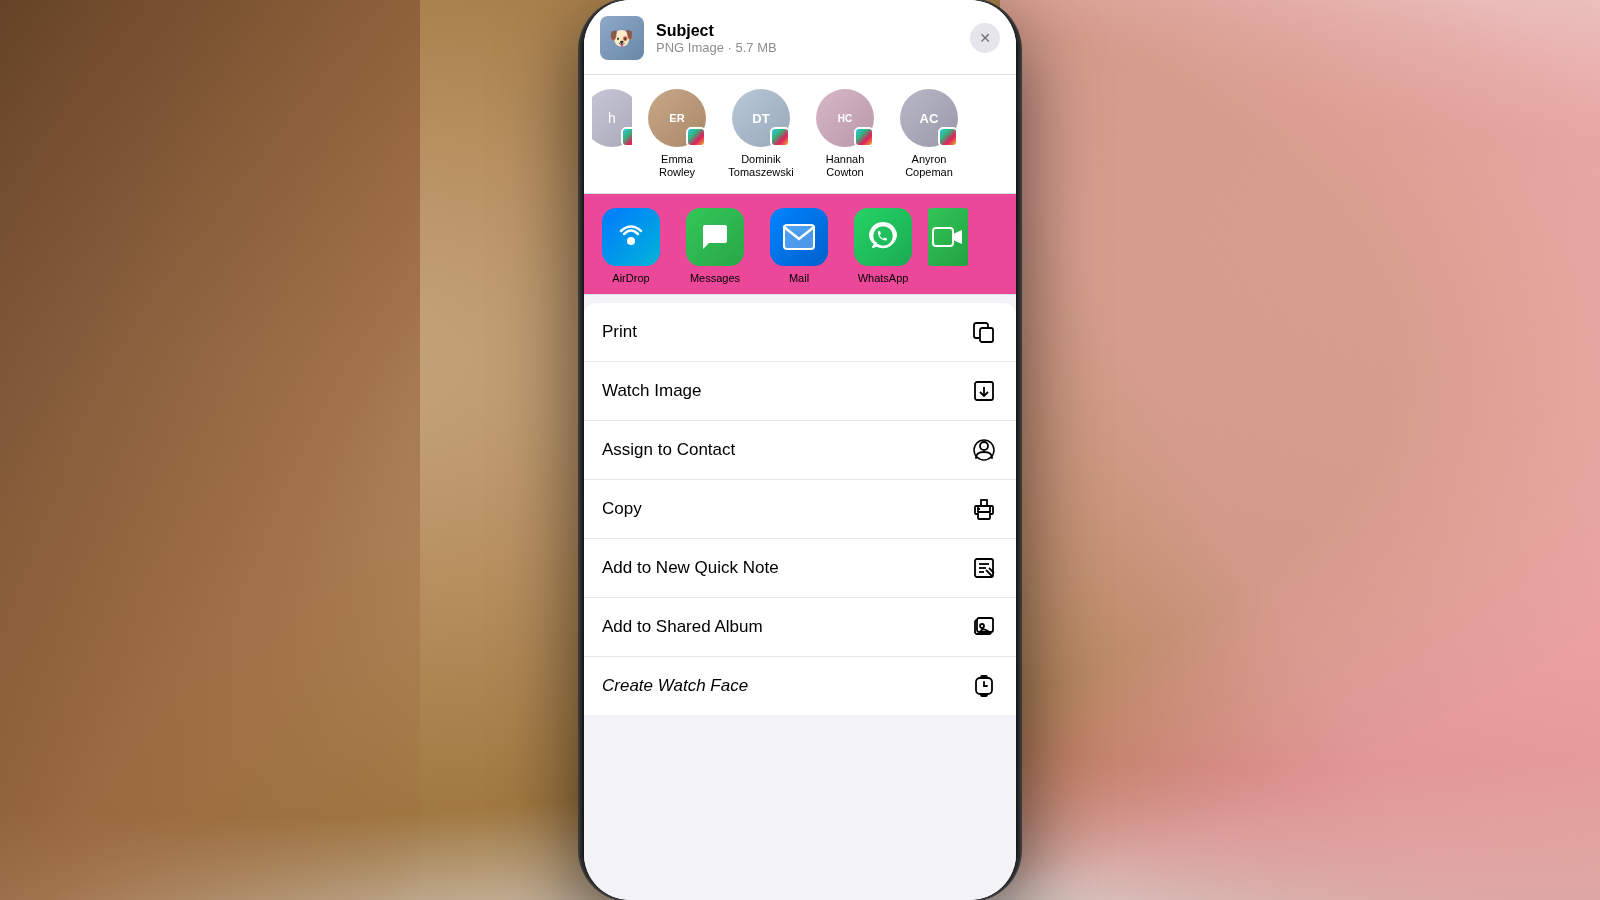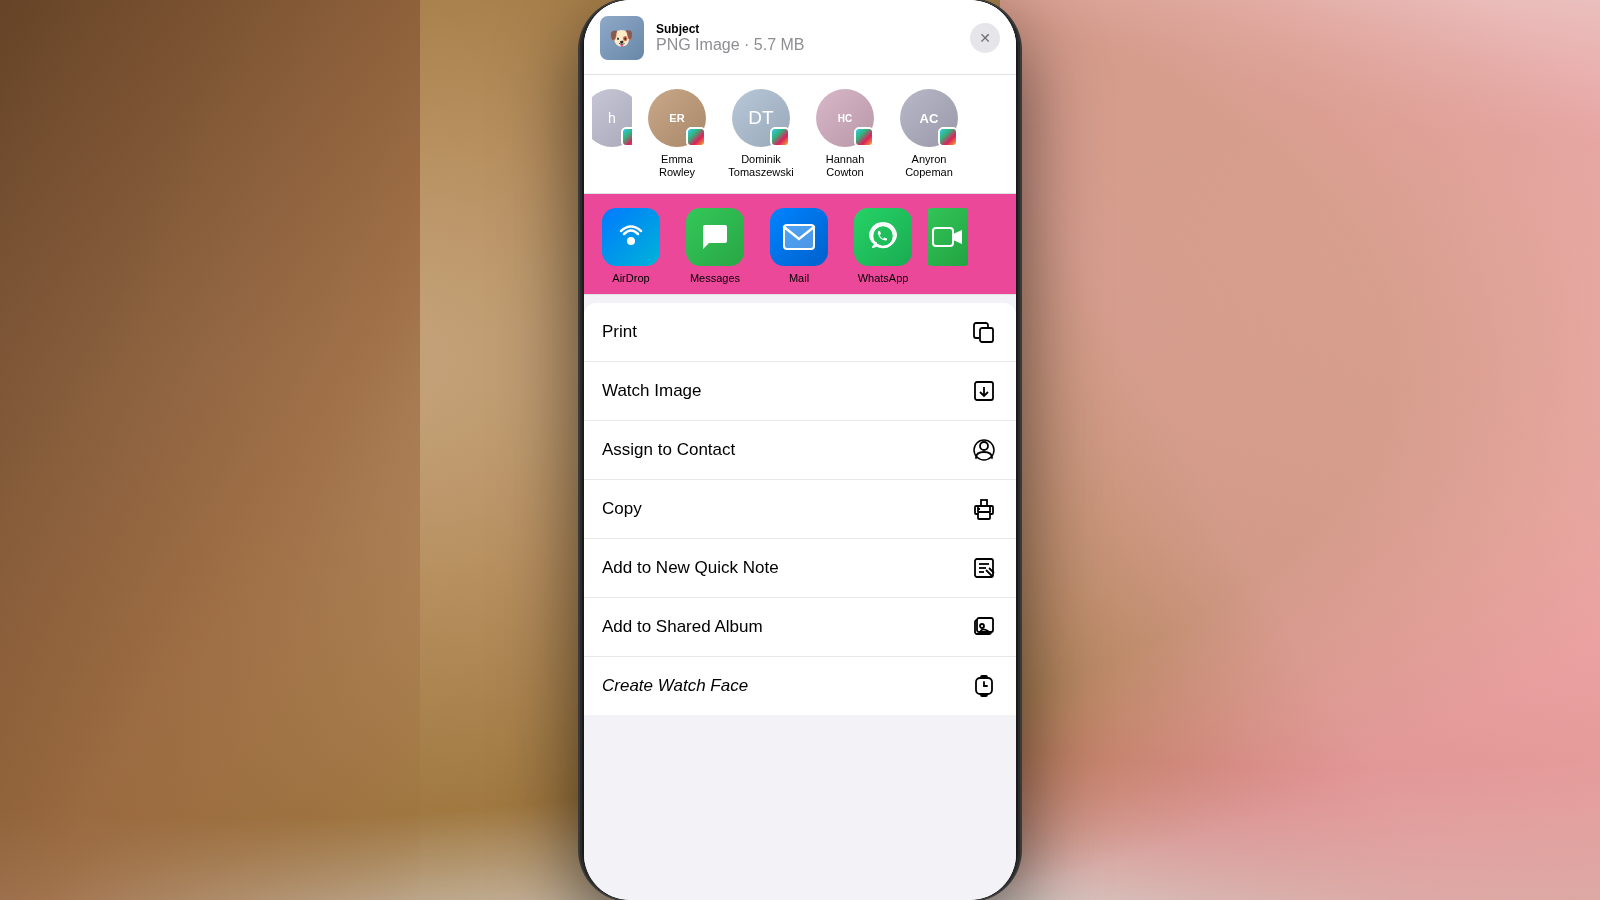--- a/index.html
+++ b/index.html
@@ -114,27 +114,27 @@
       align-items: center;
       justify-content: center;
       font-size: 20px;
     }
 
     .header-info {
       flex: 1;
     }
 
     .header-title {
-      font-size: 12px;
+      font-size: 16px;
       font-weight: 600;
       color: #000;
     }
 
     .header-subtitle {
-      font-size: 16px;
+      font-size: 13px;
       color: #8e8e93;
     }
 
     .close-btn {
       width: 30px;
       height: 30px;
       border-radius: 50%;
       background: #e5e5ea;
       display: flex;
       align-items: center;
@@ -346,21 +346,21 @@
               <div class="slack-badge">
                 <div class="slack-icon"></div>
               </div>
             </div>
             <div class="contact-name">Emma<br>Rowley</div>
           </div>
 
           <div class="contact-item">
             <div class="contact-avatar-wrapper">
               <div class="contact-avatar avatar-2">
-                <div class="avatar-img" style="font-size:19px; font-weight:400; color:#fff;">DT</div>
+                <div class="avatar-img" style="font-size:13px; font-weight:700; color:#fff;">DT</div>
               </div>
               <div class="slack-badge">
                 <div class="slack-icon"></div>
               </div>
             </div>
             <div class="contact-name">Dominik<br>Tomaszewski</div>
           </div>
 
           <div class="contact-item">
             <div class="contact-avatar-wrapper">

